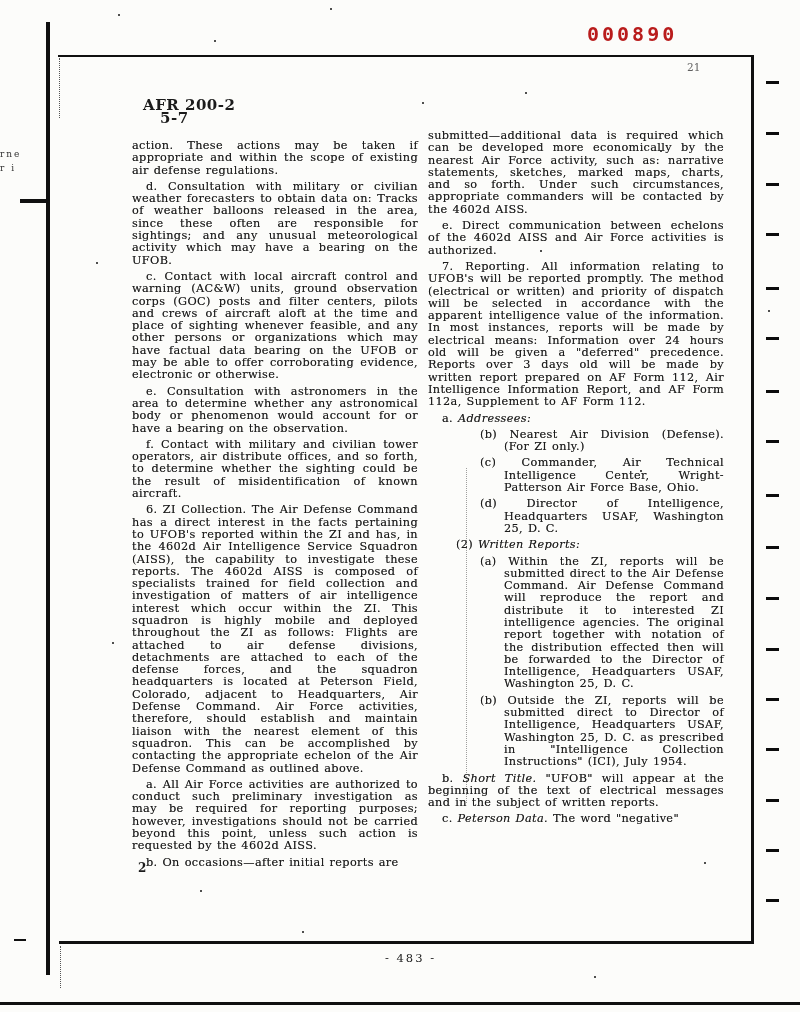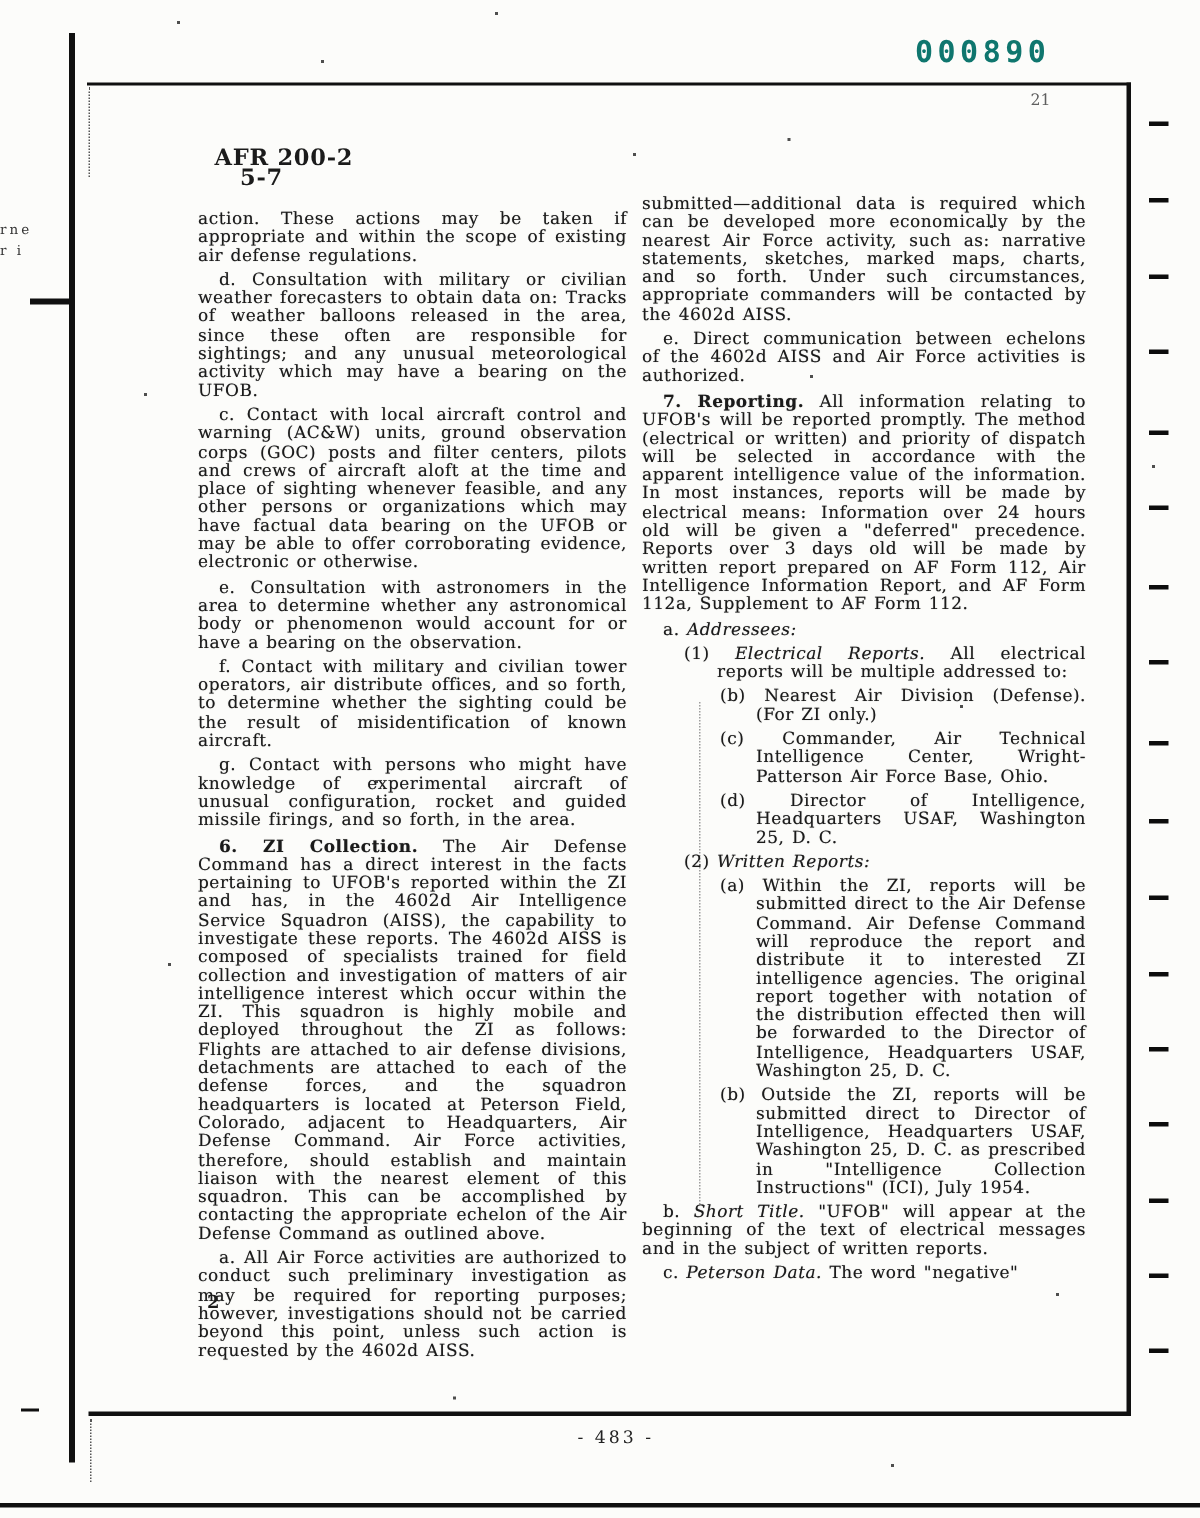--- a/index.html
+++ b/index.html
@@ -18,43 +18,43 @@
   .rule-bottom{left:0;top:1002px;width:800px;height:3px;}
   .tick-left-bottom{left:14px;top:939px;width:12px;height:2px;}
   .dotted{position:absolute;border-left:1px dotted #555;}
   .dot-a{left:59px;top:58px;height:60px;}
   .dot-b{left:60px;top:946px;height:42px;}
   .crease{left:466px;top:468px;height:335px;border-left:1px dotted #777;opacity:.7;}
   .edge-dash{position:absolute;left:766px;width:13px;height:3px;background:#0c0c0c;}
   .speck{position:absolute;width:2px;height:2px;background:#222;opacity:.8;}
   
   .stamp{
-    position:absolute;left:610px;top:22px;
+    position:absolute;left:587px;top:22px;
     font-family:"DejaVu Sans Mono","Liberation Mono",monospace;
-    font-weight:700;font-size:20px;letter-spacing:3px;color:#0f766e;
+    font-weight:700;font-size:20px;letter-spacing:3px;color:#b91c1c;
   }
   .corner-num{position:absolute;left:687px;top:61px;font-size:10.5px;color:#444;opacity:.85;}
   .header{position:absolute;left:133px;top:99px;font-weight:bold;font-size:15px;line-height:12.5px;letter-spacing:.5px;margin-left:10px;}
   .header .sec{margin-left:17px;}
   .bleed{position:absolute;left:0;top:147px;font-size:9px;line-height:14px;color:#333;letter-spacing:2px;}
   
   .col{
     position:absolute;text-align:justify;
     font-size:11.3px;line-height:12.3px;
     letter-spacing:.35px;word-spacing:1px;
     text-shadow:0 0 .5px rgba(25,25,25,.55);
   }
   .col-left{left:132px;top:140px;width:286px;}
   .col-right{left:428px;top:130px;width:296px;}
   .col p{margin:0;text-indent:14px;}
   .col p + p{margin-top:4px;}
   .cont{text-indent:0 !important;}
   .hang1{padding-left:50px;text-indent:-22px !important;}
   .hang2{padding-left:76px;text-indent:-24px !important;}
-  .lead-bold{font-weight:bold;}
+  .lead-bold{font-weight:normal;}
   .it{font-style:italic;}
   .pagenum{position:absolute;left:138px;top:861px;font-size:12px;font-weight:bold;}
   .footer{position:absolute;left:385px;top:951px;font-size:11.5px;letter-spacing:2px;color:#222;}
 </style>
 </head>
 <body>
 
 <div class="page">
 
   <div class="ink line-left-heavy"></div>
@@ -117,31 +117,30 @@
     <div>rne</div>
     <div>r i</div>
   </div>
 
   <div class="col col-left">
     <p class="cont"><span>action. These actions may be taken if appropriate and within the scope of existing air defense regulations.</span></p>
     <p><span>d. Consultation with military or civilian weather forecasters to obtain data on: Tracks of weather balloons released in the area, since these often are responsible for sightings; and any unusual meteorological activity which may have a bearing on the UFOB.</span></p>
     <p><span>c. Contact with local aircraft control and warning (AC&amp;W) units, ground observation corps (GOC) posts and filter centers, pilots and crews of aircraft aloft at the time and place of sighting whenever feasible, and any other persons or organizations which may have factual data bearing on the UFOB or may be able to offer corroborating evidence, electronic or otherwise.</span></p>
     <p><span>e. Consultation with astronomers in the area to determine whether any astronomical body or phenomenon would account for or have a bearing on the observation.</span></p>
     <p><span>f. Contact with military and civilian tower operators, air distribute offices, and so forth, to determine whether the sighting could be the result of misidentification of known aircraft.</span></p>
-    <p><span>g. Contact with persons who might have knowledge of experimental aircraft of unusual configuration, rocket and guided missile firings, and so forth, in the area.</span></p>
     <p><span class="lead-bold">6. ZI Collection.</span> <span>The Air Defense Command has a direct interest in the facts pertaining to UFOB's reported within the ZI and has, in the 4602d Air Intelligence Service Squadron (AISS), the capability to investigate these reports. The 4602d AISS is composed of specialists trained for field collection and investigation of matters of air intelligence interest which occur within the ZI. This squadron is highly mobile and deployed throughout the ZI as follows: Flights are attached to air defense divisions, detachments are attached to each of the defense forces, and the squadron headquarters is located at Peterson Field, Colorado, adjacent to Headquarters, Air Defense Command. Air Force activities, therefore, should establish and maintain liaison with the nearest element of this squadron. This can be accomplished by contacting the appropriate echelon of the Air Defense Command as outlined above.</span></p>
     <p><span>a. All Air Force activities are authorized to conduct such preliminary investigation as may be required for reporting purposes; however, investigations should not be carried beyond this point, unless such action is requested by the 4602d AISS.</span></p>
+    <p><span>b. On occasions—after initial reports are</span></p>
   </div>
 
   <div class="col col-right">
     <p class="cont"><span>submitted—additional data is required which can be developed more economically by the nearest Air Force activity, such as: narrative statements, sketches, marked maps, charts, and so forth. Under such circumstances, appropriate commanders will be contacted by the 4602d AISS.</span></p>
     <p><span>e. Direct communication between echelons of the 4602d AISS and Air Force activities is authorized.</span></p>
     <p><span class="lead-bold">7. Reporting.</span> <span>All information relating to UFOB's will be reported promptly. The method (electrical or written) and priority of dispatch will be selected in accordance with the apparent intelligence value of the information. In most instances, reports will be made by electrical means: Information over 24 hours old will be given a "deferred" precedence. Reports over 3 days old will be made by written report prepared on AF Form 112, Air Intelligence Information Report, and AF Form 112a, Supplement to AF Form 112.</span></p>
     <p><span>a.</span> <span class="it">Addressees:</span></p>
-    <p class="hang1"><span>(1)</span> <span class="it">Electrical Reports.</span> <span>All electrical reports will be multiple addressed to:</span></p>
     <p class="hang2"><span>(b)</span> <span>Nearest Air Division (Defense). (For ZI only.)</span></p>
     <p class="hang2"><span>(c)</span> <span>Commander, Air Technical Intelligence Center, Wright-Patterson Air Force Base, Ohio.</span></p>
     <p class="hang2"><span>(d)</span> <span>Director of Intelligence, Headquarters USAF, Washington 25, D. C.</span></p>
     <p class="hang1"><span>(2)</span> <span class="it">Written Reports:</span></p>
     <p class="hang2"><span>(a)</span> <span>Within the ZI, reports will be submitted direct to the Air Defense Command. Air Defense Command will reproduce the report and distribute it to interested ZI intelligence agencies. The original report together with notation of the distribution effected then will be forwarded to the Director of Intelligence, Headquarters USAF, Washington 25, D. C.</span></p>
     <p class="hang2"><span>(b)</span> <span>Outside the ZI, reports will be submitted direct to Director of Intelligence, Headquarters USAF, Washington 25, D. C. as prescribed in "Intelligence Collection Instructions" (ICI), July 1954.</span></p>
     <p><span>b.</span> <span class="it">Short Title.</span> <span>"UFOB" will appear at the beginning of the text of electrical messages and in the subject of written reports.</span></p>
     <p><span>c.</span> <span class="it">Peterson Data.</span> <span>The word "negative"</span></p>
   </div>
 

